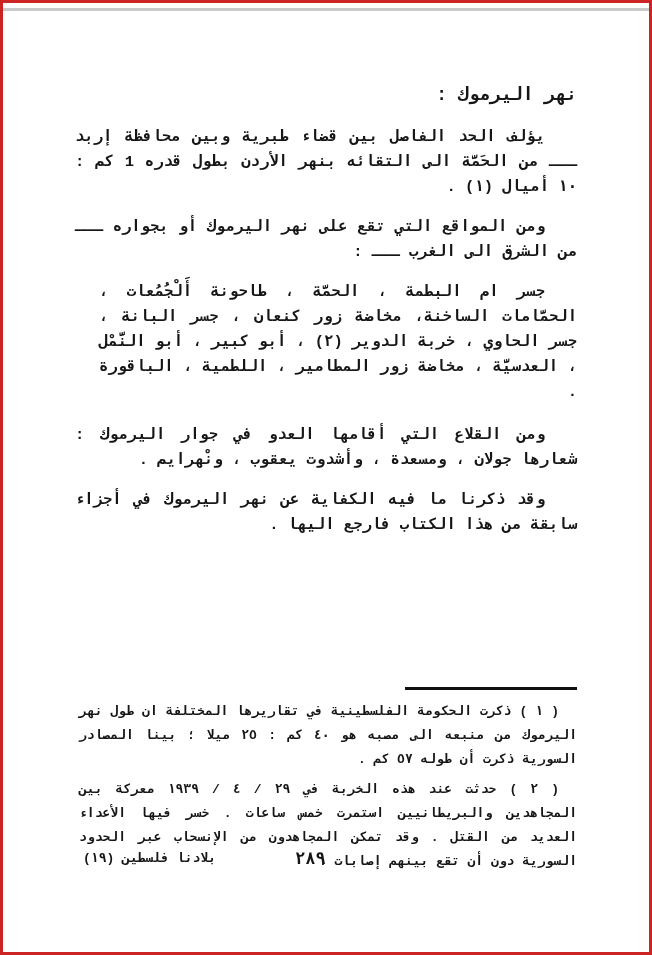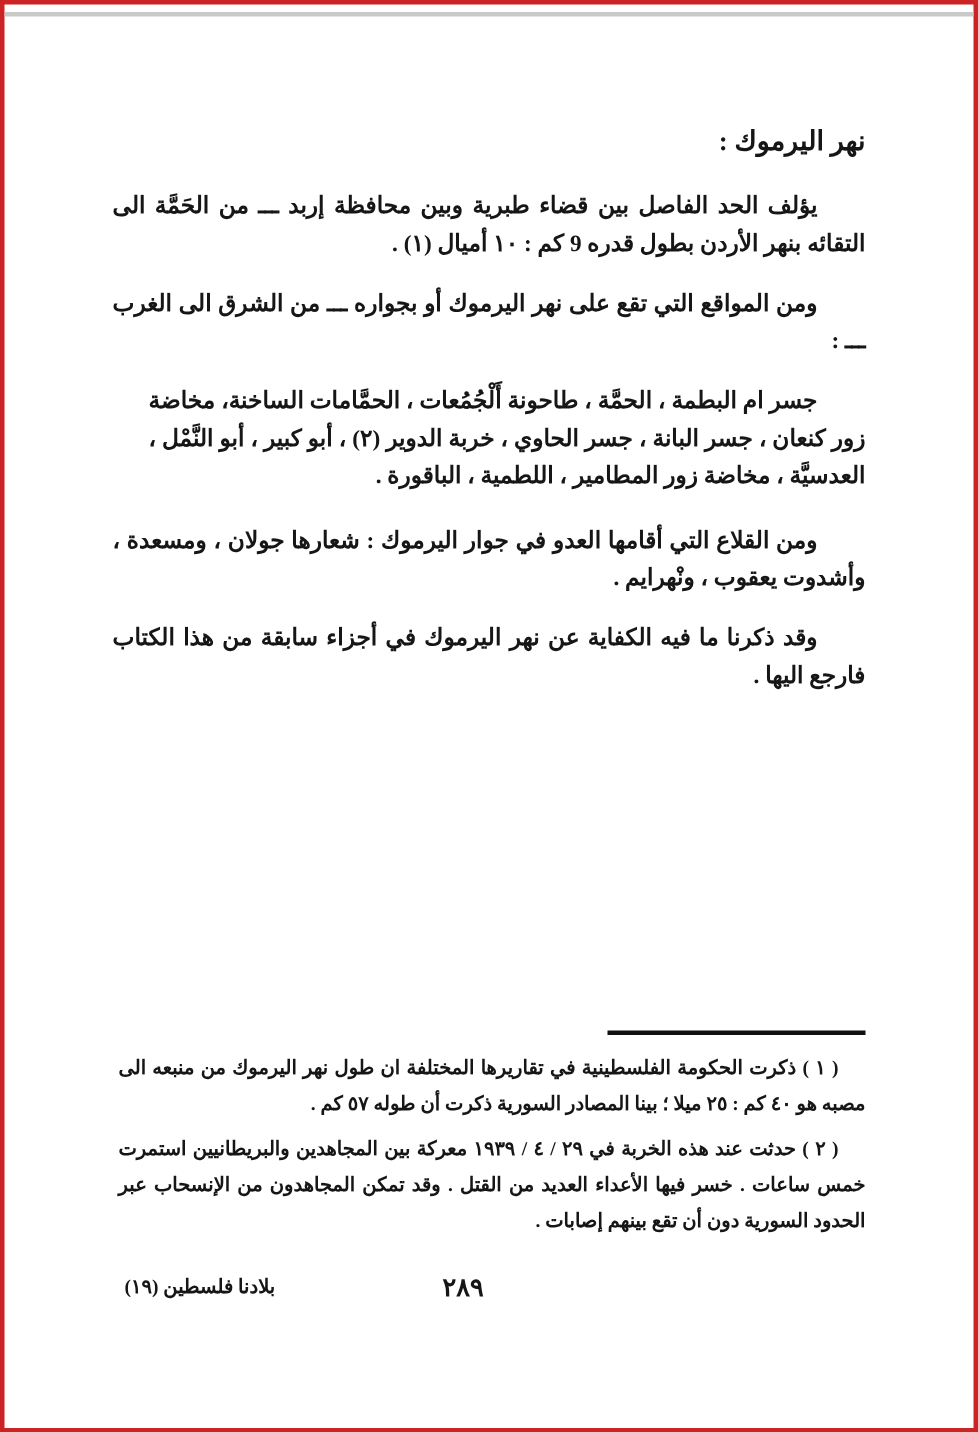--- a/index.html
+++ b/index.html
@@ -4,21 +4,21 @@
 <style>
   html, body { margin: 0; padding: 0; background: #ffffff; }
   .page {
     position: relative;
     width: 652px;
     height: 955px;
     box-sizing: border-box;
     background: #ffffff;
     border: 3px solid #cc2424;
     overflow: hidden;
-    font-family: Liberation Serif, serif;
+    font-family: Liberation Mono, monospace;
     color: #161616;
   }
   .scan-line-top {
     position: absolute;
     top: 5px; left: 0; right: 0;
     height: 3px;
     background: #c9c9c9;
   }
   .content {
     direction: rtl;
@@ -83,21 +83,21 @@
 </head>
 <body>
 
 <div class="page" style="border-color: rgb(204, 36, 36); background: rgb(255, 255, 255);">
 
   <div class="scan-line-top"></div>
 
   <div class="content">
     <h1 class="title">نهر اليرموك :</h1>
 
-    <p class="para">يؤلف الحد الفاصل بين قضاء طبرية وبين محافظة إربد ـــ من الحَمَّة الى التقائه بنهر الأردن بطول قدره 9 كم : ١٠ أميال (١) .</p>
+    <p class="para">يؤلف الحد الفاصل بين قضاء طبرية وبين محافظة إربد ـــ من الحَمَّة الى التقائه بنهر الأردن بطول قدره 1 كم : ١٠ أميال (١) .</p>
     <p class="para">ومن المواقع التي تقع على نهر اليرموك أو بجواره ـــ من الشرق الى الغرب ـــ :</p>
     <p class="para places">جسر ام البطمة ، الحمَّة ، طاحونة أَلْجُمُعات ، الحمَّامات الساخنة، مخاضة زور كنعان ، جسر البانة ، جسر الحاوي ، خربة الدوير (٢) ، أبو كبير ، أبو النَّمْل ، العدسيَّة ، مخاضة زور المطامير ، اللطمية ، الباقورة .</p>
     <p class="para">ومن القلاع التي أقامها العدو في جوار اليرموك : شعارها جولان ، ومسعدة ، وأشدوت يعقوب ، ونْهرايم .</p>
     <p class="para">وقد ذكرنا ما فيه الكفاية عن نهر اليرموك في أجزاء سابقة من هذا الكتاب فارجع اليها .</p>
   </div>
 
   <div class="footnotes">
     <div class="footnote-rule"></div>
     <p class="footnote">( ١ ) ذكرت الحكومة الفلسطينية في تقاريرها المختلفة ان طول نهر اليرموك من منبعه الى مصبه هو ٤٠ كم : ٢٥ ميلا ؛ بينا المصادر السورية ذكرت أن طوله ٥٧ كم .</p>
     <p class="footnote">( ٢ ) حدثت عند هذه الخربة في ٢٩ / ٤ / ١٩٣٩ معركة بين المجاهدين والبريطانيين استمرت خمس ساعات . خسر فيها الأعداء العديد من القتل . وقد تمكن المجاهدون من الإنسحاب عبر الحدود السورية دون أن تقع بينهم إصابات .</p>

